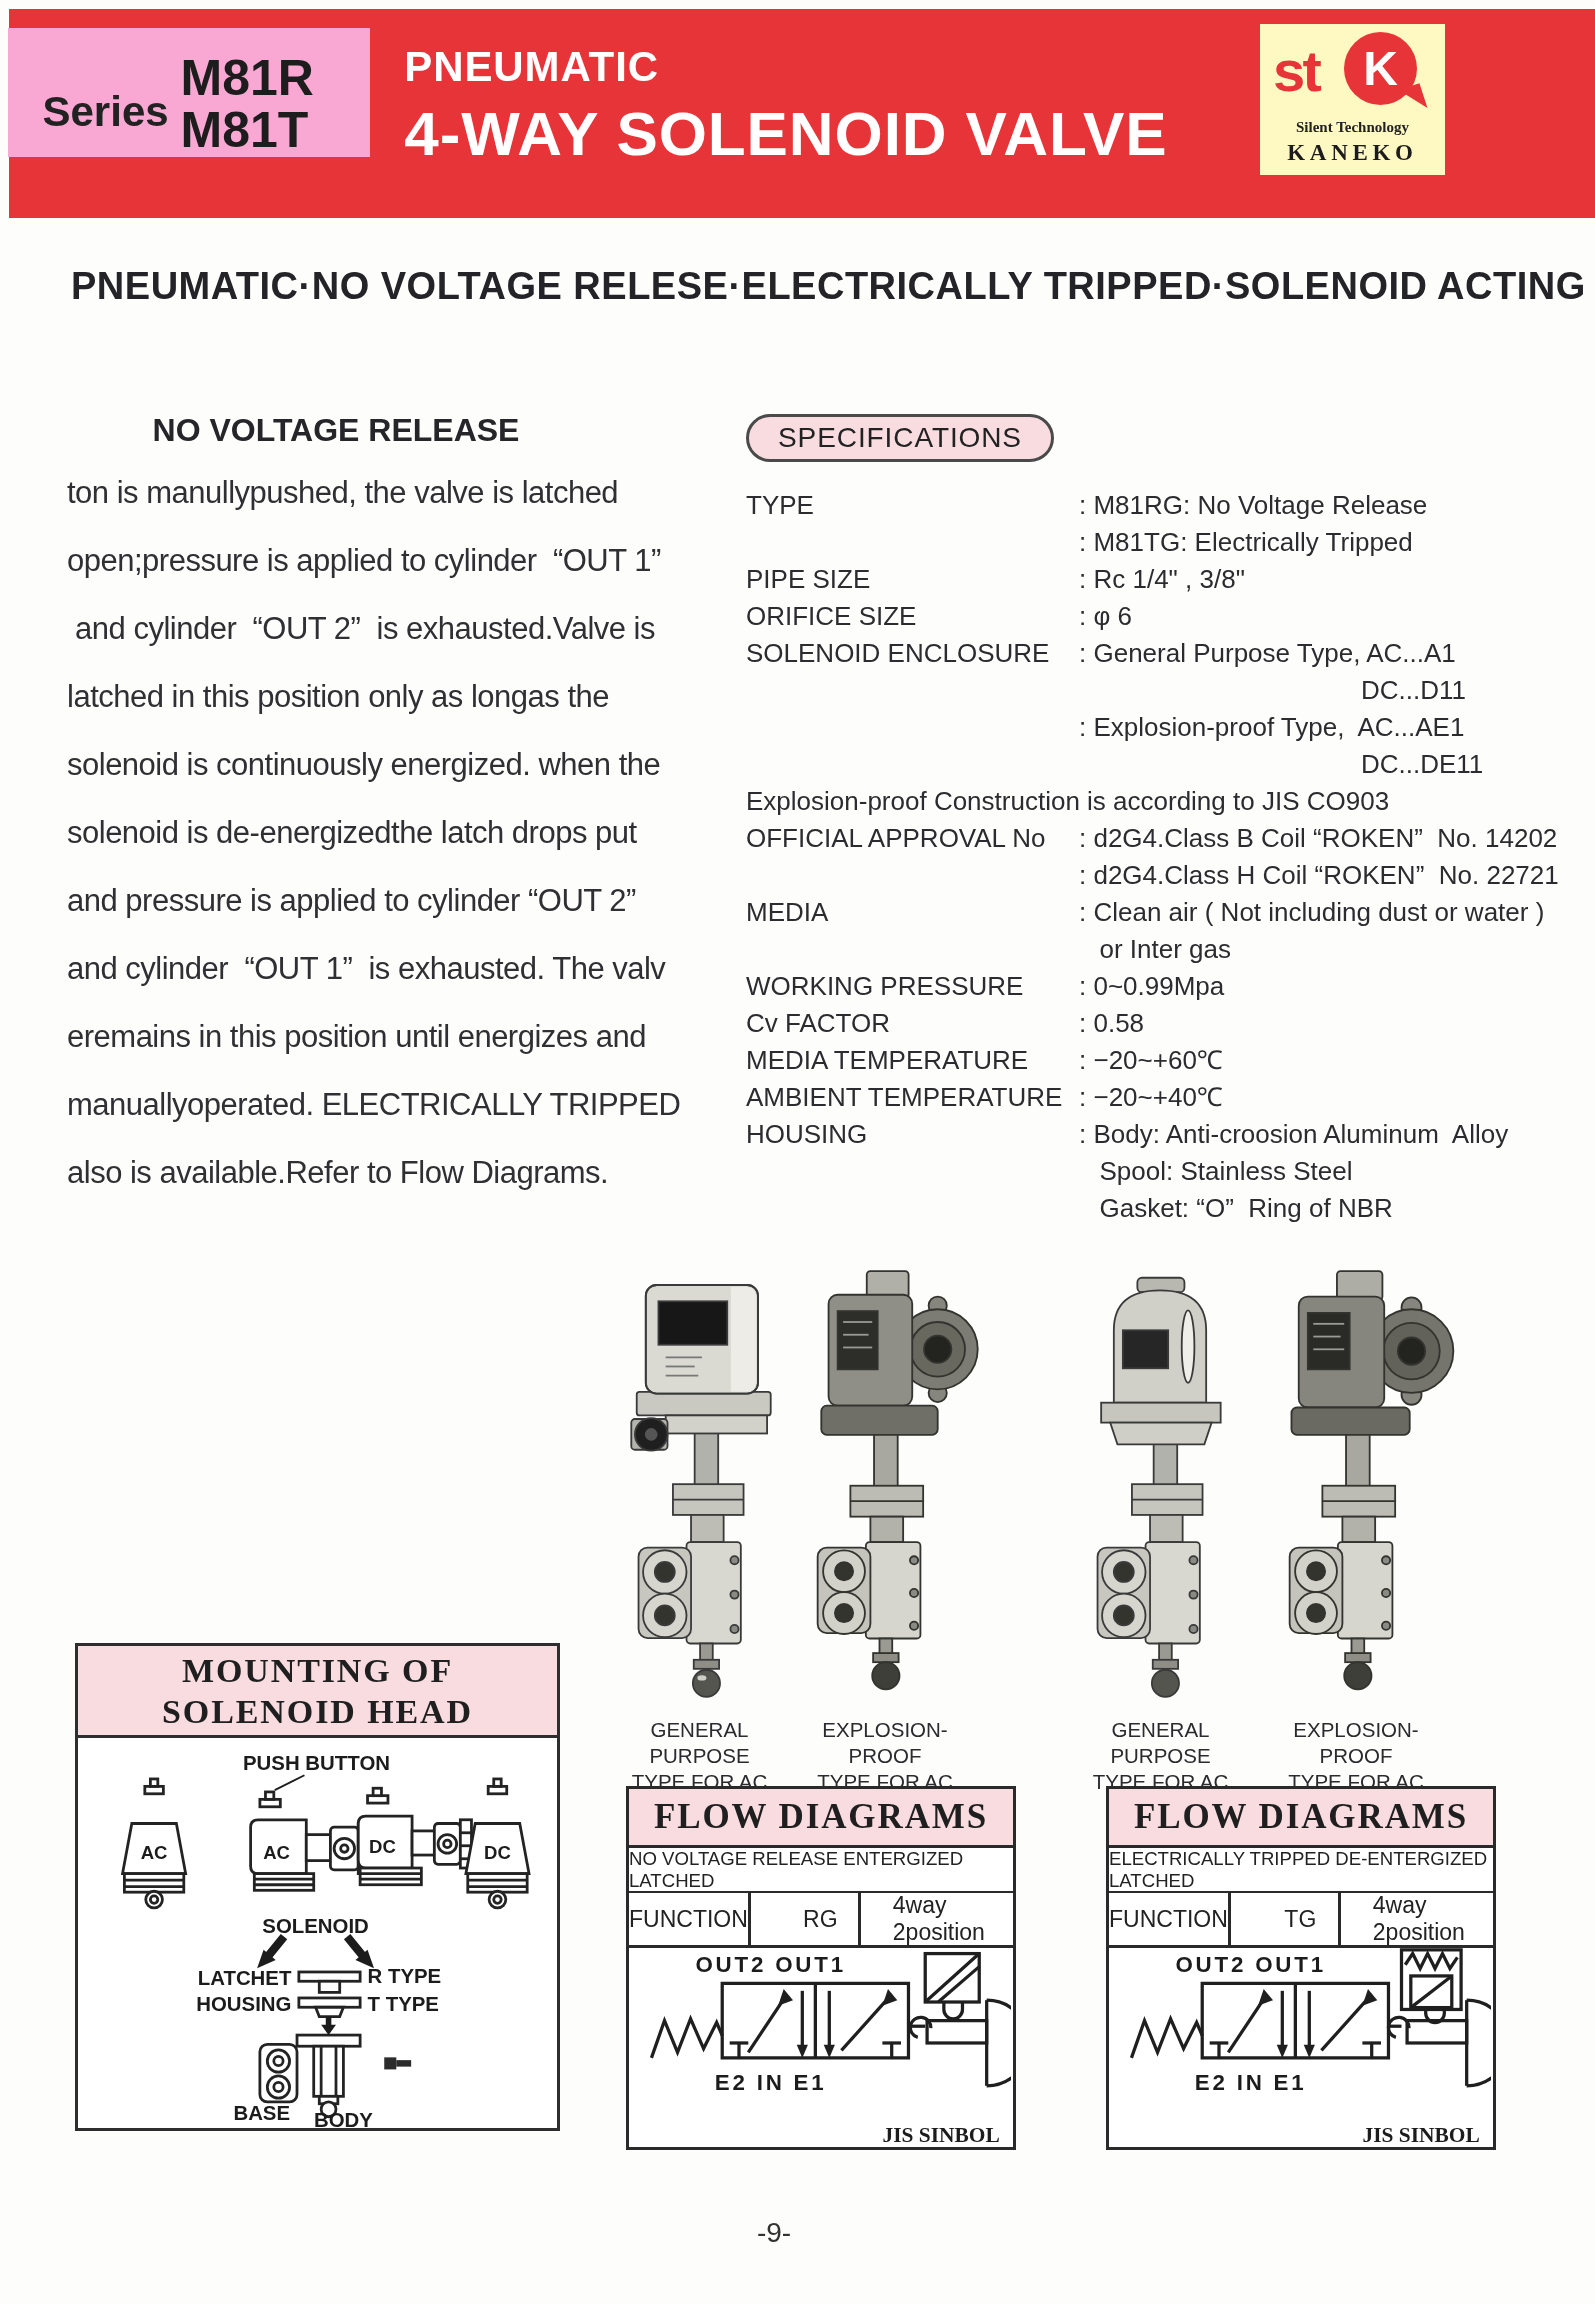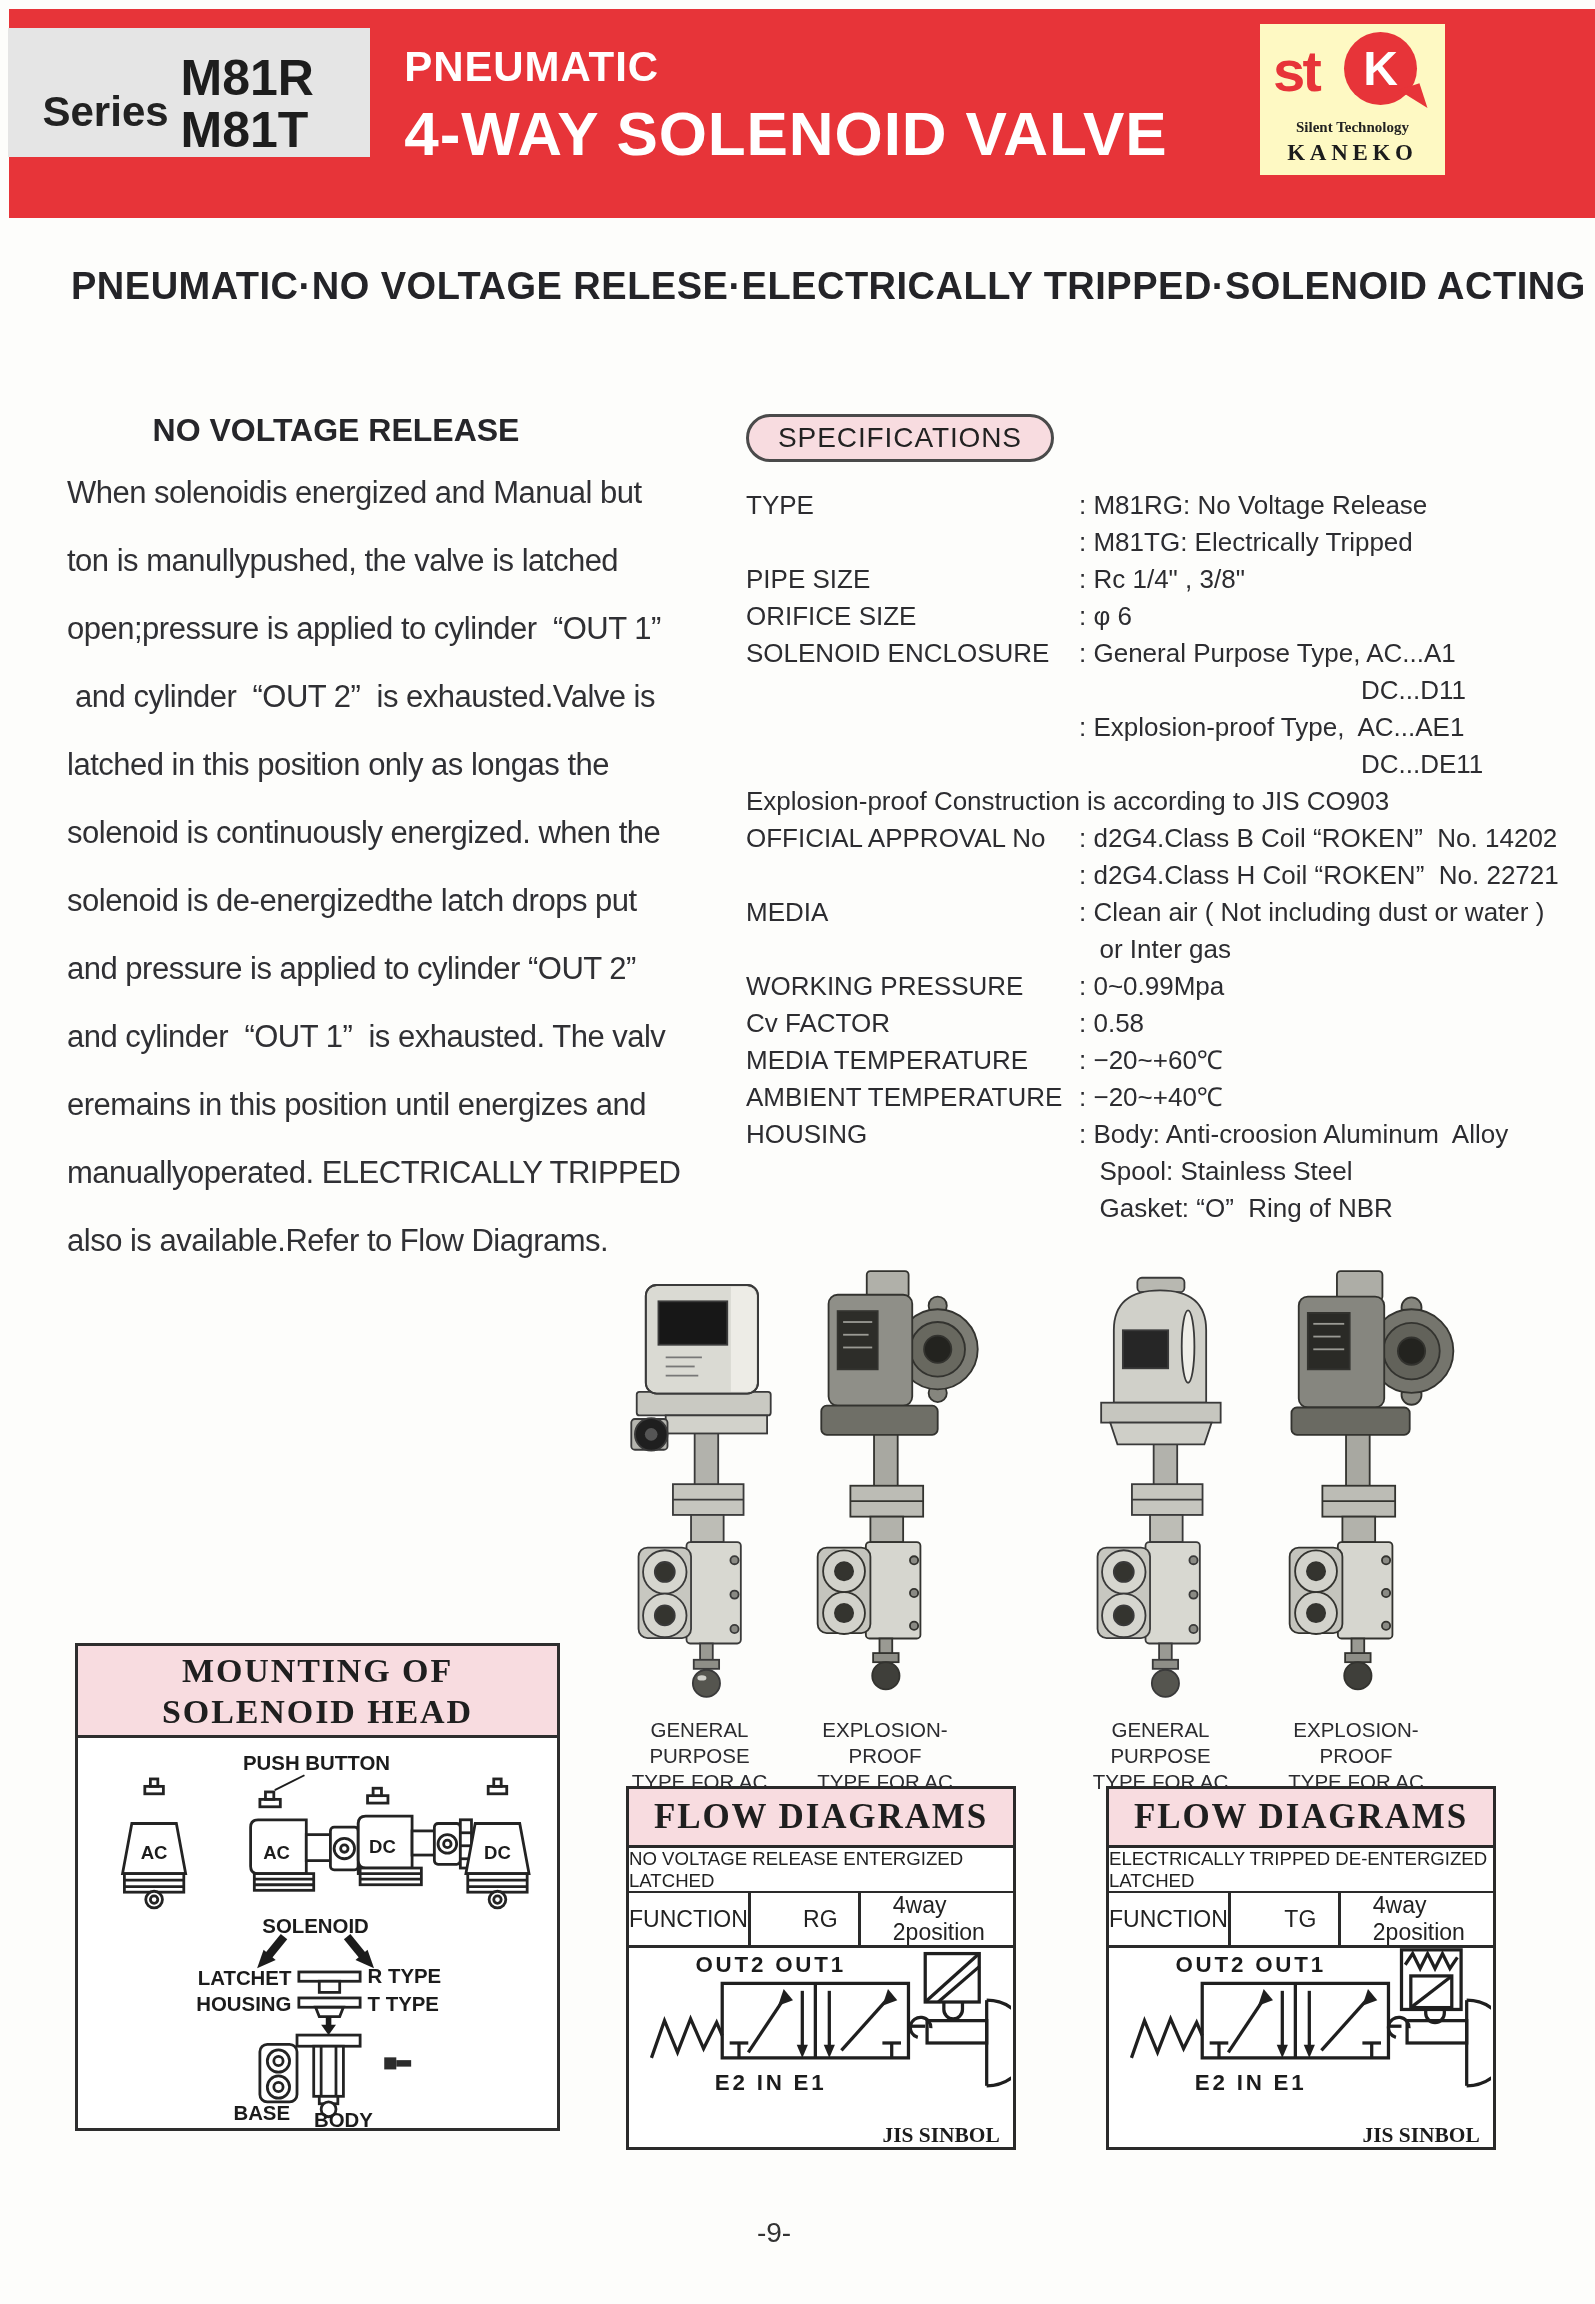--- a/index.html
+++ b/index.html
@@ -2,21 +2,21 @@
 <html style="font-size:15px"><head>
 <meta charset="utf-8">
 <style>
   html,body{margin:0;padding:0;background:#e9e9e9;}
   #page{position:relative;width:1596px;height:2304px;background:#fdfdfb;
         font-family:"Liberation Sans",sans-serif;color:#26262a;overflow:hidden;margin:0 auto;}
   .abs{position:absolute;}
 
   
   .banner{left:9.3px;top:9.3px;width:1587px;height:209px;background:#e73439;}
-  .series-box{left:7.5px;top:28px;width:362px;height:129px;background:#e5e5e5;}
+  .series-box{left:7.5px;top:28px;width:362px;height:129px;background:#f9a8d4;}
   .series-label{left:35px;top:60px;font-size:42px;font-weight:700;color:#222;}
   .model-top{left:173px;top:20.5px;font-size:50px;font-weight:700;color:#1d1d1d;}
   .model-bottom{left:173px;top:73px;font-size:50px;font-weight:700;color:#1d1d1d;}
   .title1{left:395px;top:34px;font-size:42px;font-weight:700;color:#fff;letter-spacing:0.9px;}
   .title2{left:395px;top:89px;font-size:62px;font-weight:700;color:#fff;letter-spacing:0.9px;}
 
   .logo-box{left:1260px;top:24px;width:185px;height:151px;background:#fef9c3;}
   .logo-st{left:13px;top:13px;font-size:58px;font-weight:700;color:#e73439;letter-spacing:-2.8px;}
   .logo-circle{left:84px;top:7.5px;width:73px;height:73px;border-radius:50%;background:#e73439;
                display:flex;align-items:center;justify-content:center;}
@@ -104,21 +104,20 @@
     <span class="abs logo-tri"></span>
     <div class="abs logo-tag">Silent Technology</div>
     <div class="abs logo-co">KANEKO</div>
   </div>
 
   <div class="abs subtitle">PNEUMATIC·NO VOLTAGE RELESE·ELECTRICALLY TRIPPED·SOLENOID ACTING</div>
 
   <div class="abs desc-heading">NO VOLTAGE RELEASE</div>
   <div class="abs desc-body">
 
-      <p class="desc-line">When solenoidis energized and Manual but</p>
 
       <p class="desc-line">ton is manullypushed, the valve is latched</p>
 
       <p class="desc-line">open;pressure is applied to cylinder  “OUT 1”</p>
 
       <p class="desc-line"> and cylinder  “OUT 2”  is exhausted.Valve is</p>
 
       <p class="desc-line">latched in this position only as longas the</p>
 
       <p class="desc-line">solenoid is continuously energized. when the</p>

